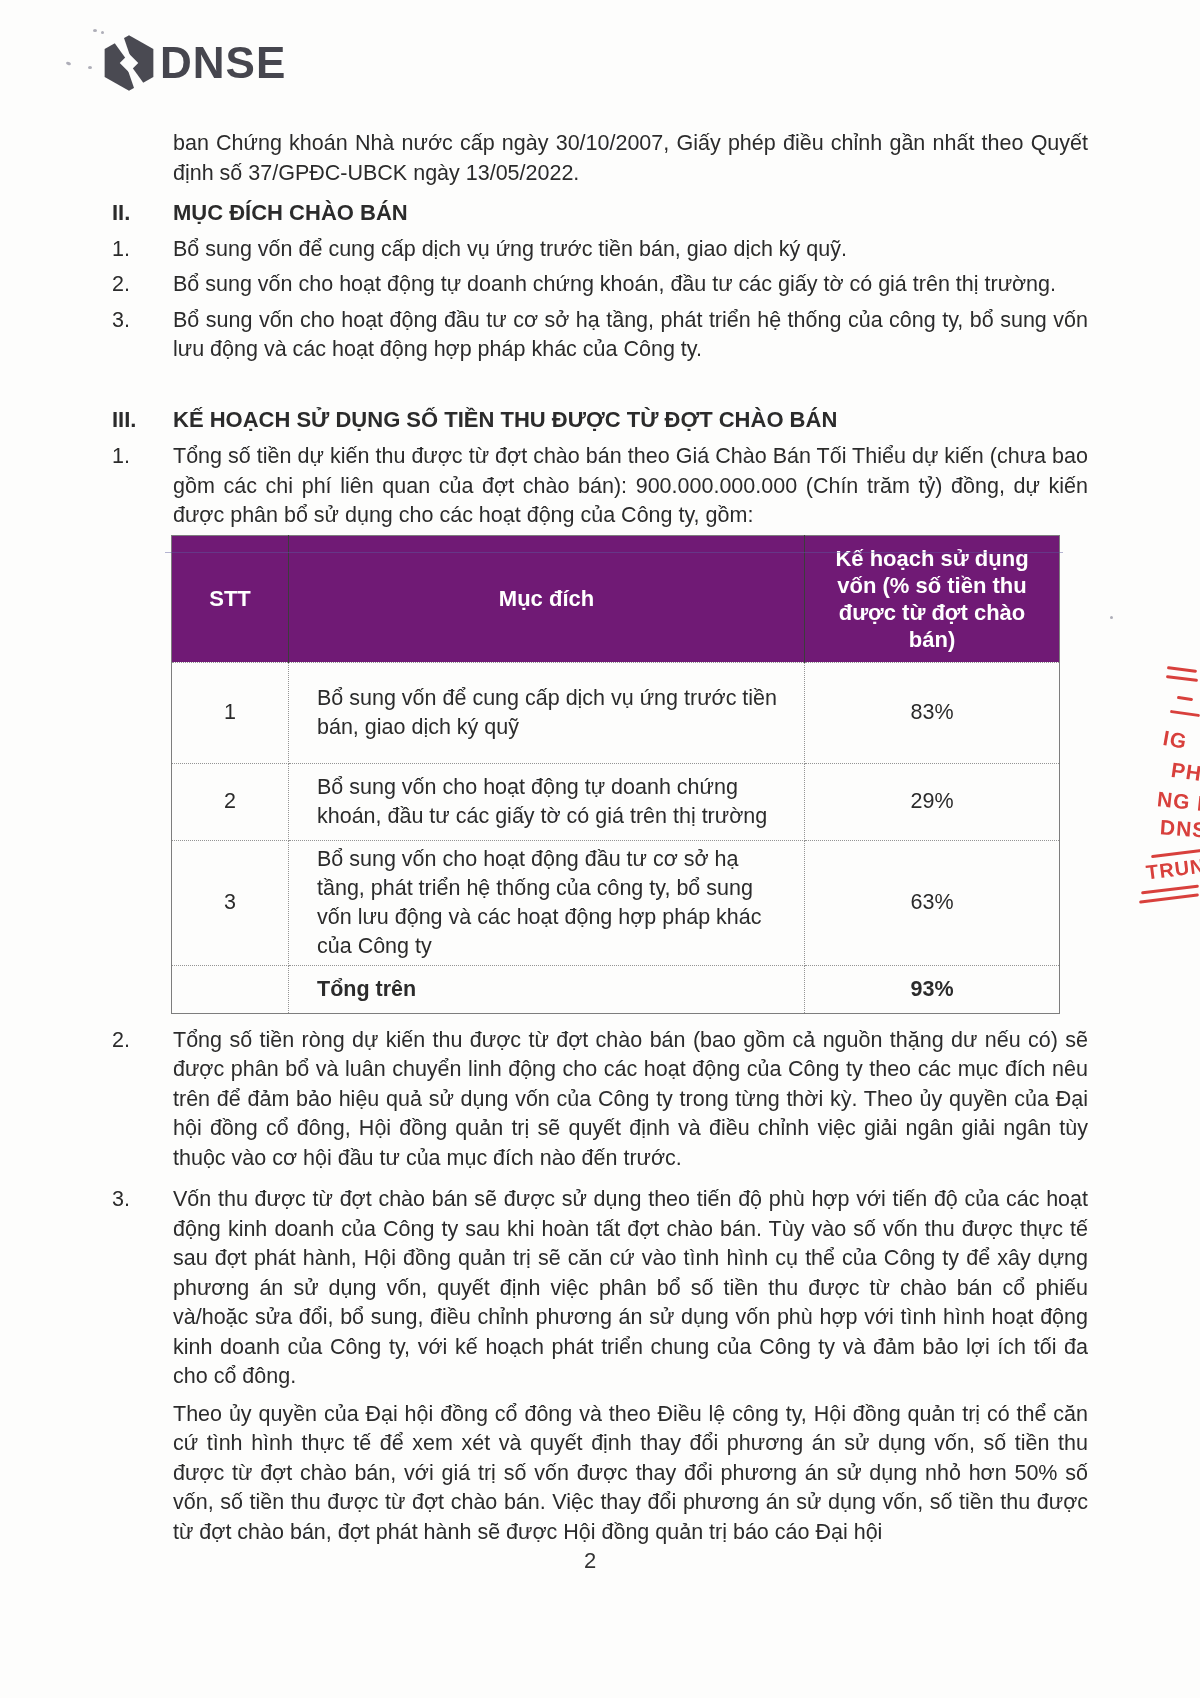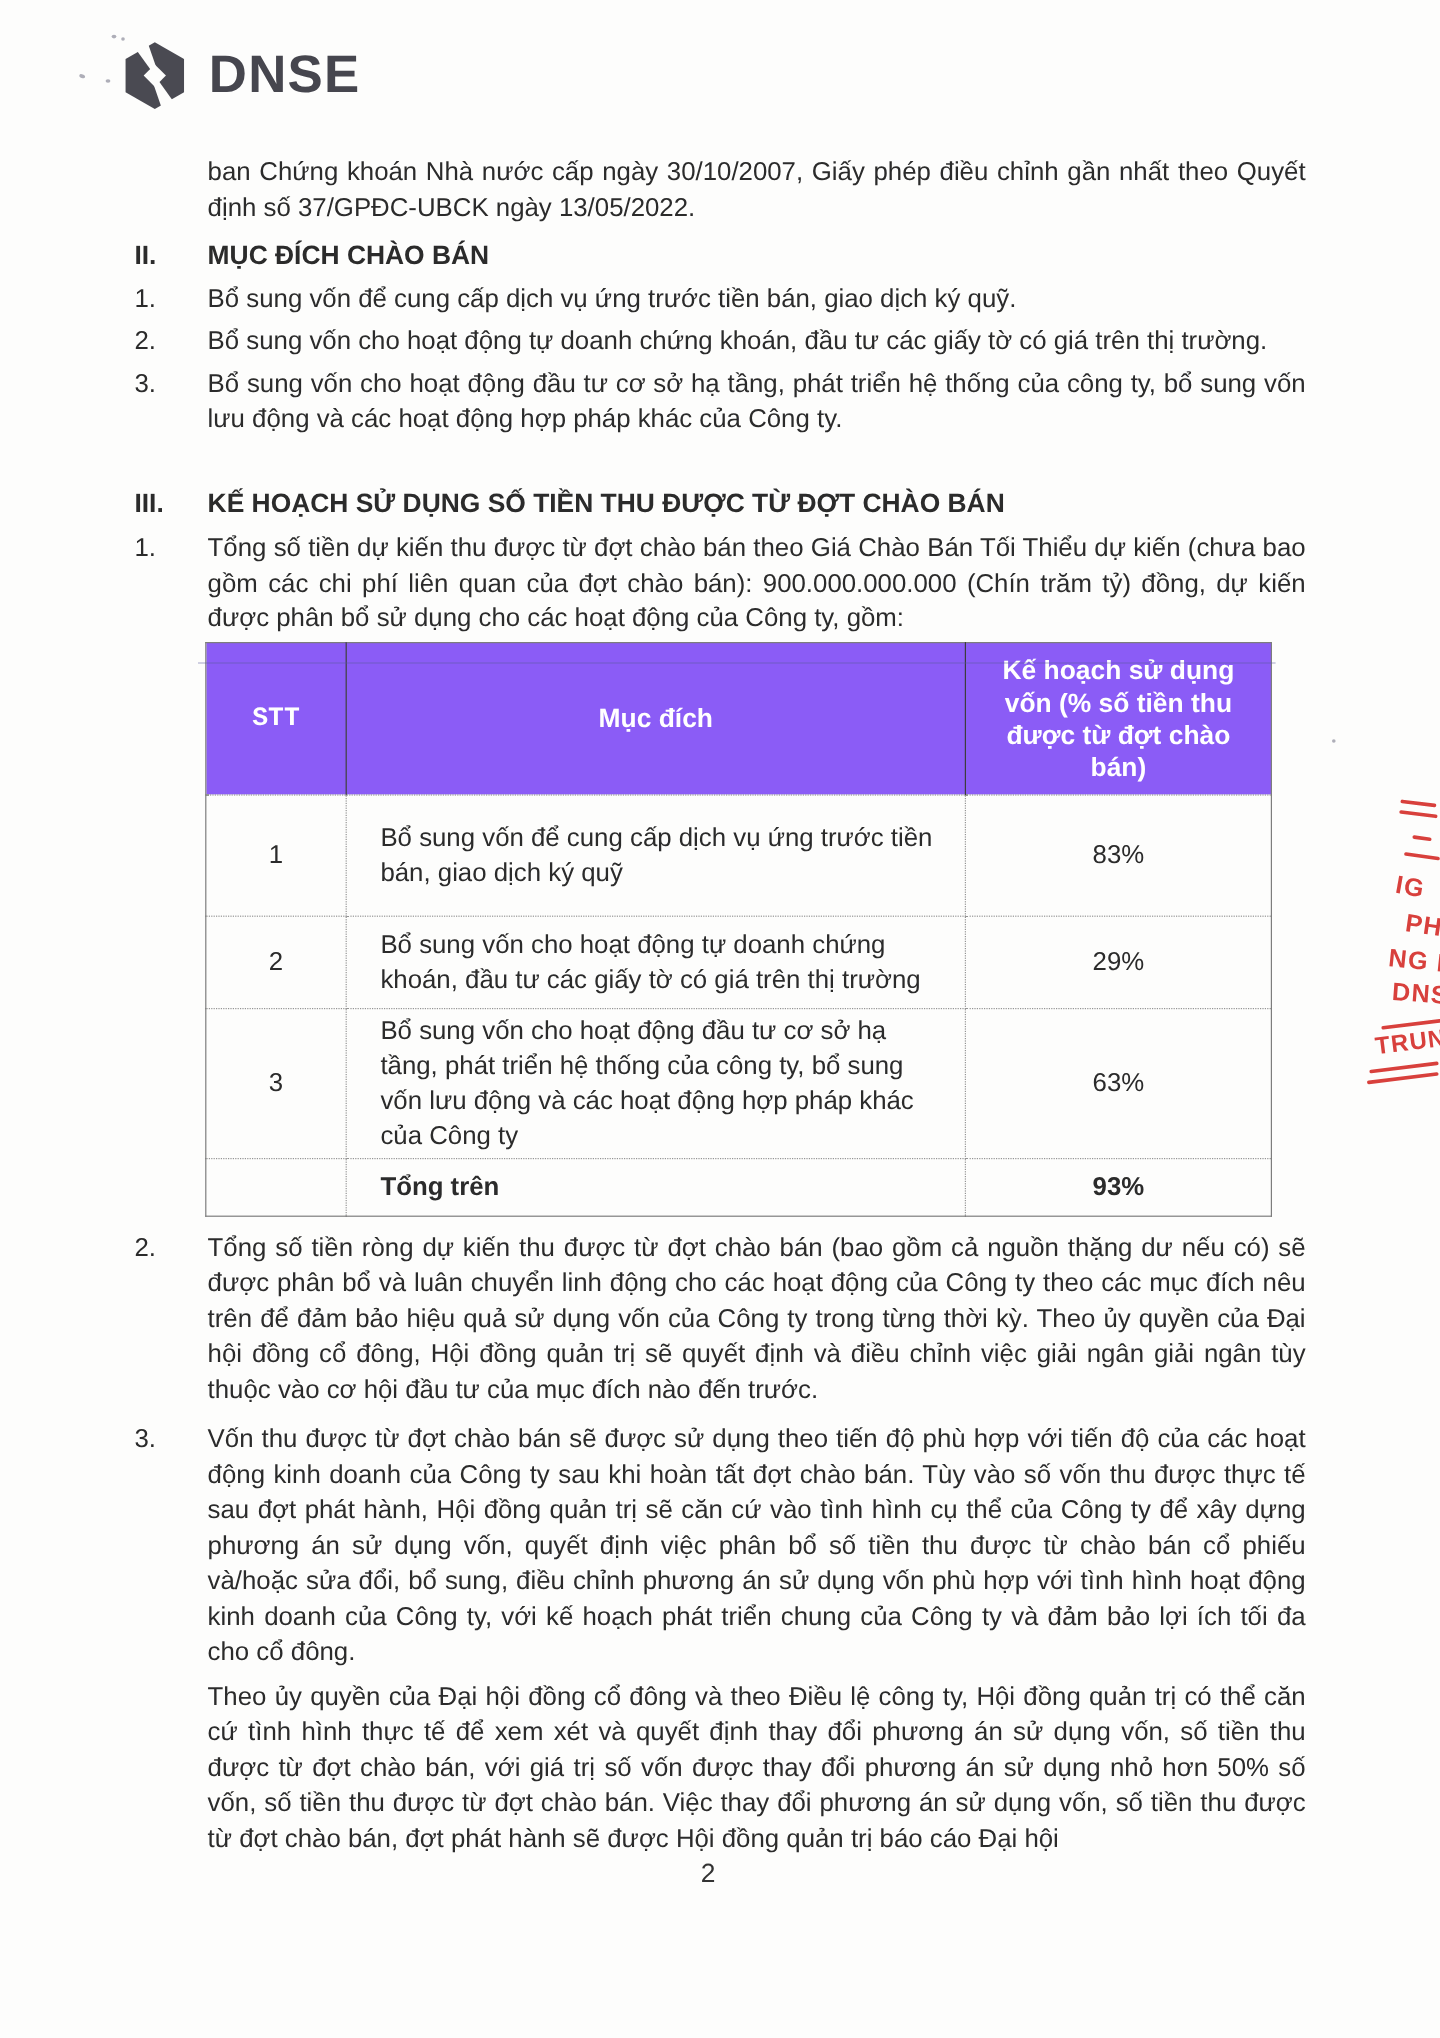--- a/index.html
+++ b/index.html
@@ -9,21 +9,21 @@
     overflow:hidden;
     font-family:"Liberation Sans","DejaVu Sans",sans-serif;
     color:#2b2b2b;
     -webkit-font-smoothing:antialiased;
   }
   .page{position:absolute;left:0;top:0;width:1200px;height:1698px;}
 
   
   .logo{position:absolute;left:98px;top:34px;display:flex;align-items:center;}
   .logo svg{display:block;}
-  .logo-text{font-size:44px;font-weight:bold;color:#46464e;letter-spacing:1px;margin-left:14px;}
+  .logo-text{font-size:44px;font-weight:bold;color:#46464e;letter-spacing:1px;}
   .speck{position:absolute;background:#9a9aa6;border-radius:50%;opacity:.8;}
 
   
   .content{position:absolute;left:112px;top:116px;width:976px;font-size:21.5px;line-height:29.5px;}
   .row{display:flex;}
   .n{width:61px;flex-shrink:0;}
   .b{flex:1;text-align:justify;}
   .intro{margin-bottom:10px;margin-top:13px;}
   .intro .b{margin-left:61px;}
   .h-row{margin-bottom:7px;font-weight:bold;font-size:22px;}
@@ -31,25 +31,25 @@
   .li-last{margin-bottom:20px;}
   .h2-row{margin-bottom:8px;font-weight:bold;font-size:22px;margin-top:40px;}
   .para{margin-bottom:12px;}
   .para-tight{margin-bottom:8px;}
 
   
   .tbl-wrap{position:relative;margin:4px 0 12px 59px;width:888px;}
   table{border-collapse:collapse;width:888px;table-layout:fixed;border:1px solid #7d7d7d;}
   col.c1{width:117px;} col.c2{width:516px;} col.c3{width:255px;}
   thead th{
-    background:#8b5cf6;color:#ffffff;font-weight:bold;font-size:22px;line-height:27px;
+    background:#701a75;color:#ffffff;font-weight:bold;font-size:22px;line-height:27px;
     height:126px;vertical-align:middle;text-align:center;padding:0 12px;
     border-left:1px solid #3c3c3c;
   }
-  thead th:first-child{border-left:none;font-family:Liberation Mono, monospace;}
+  thead th:first-child{border-left:none;}
   tbody td{border:1px dotted #949494;vertical-align:middle;font-size:21.5px;line-height:29px;}
   td.stt{text-align:center;}
   td.purpose{padding-left:28px;padding-right:22px;text-align:left;}
   td.pct{text-align:center;}
   tr.r1 td{padding-top:21px;padding-bottom:21px;}
   tr.r2 td{padding-top:9px;padding-bottom:9px;}
   tr.r3 td{padding-top:4px;padding-bottom:4px;}
   tr.rt td{padding-top:9px;padding-bottom:9px;font-weight:bold;}
   .scanline{position:absolute;left:-6px;right:-4px;top:17px;height:1px;background:rgba(92,92,158,.45);pointer-events:none;}
 

